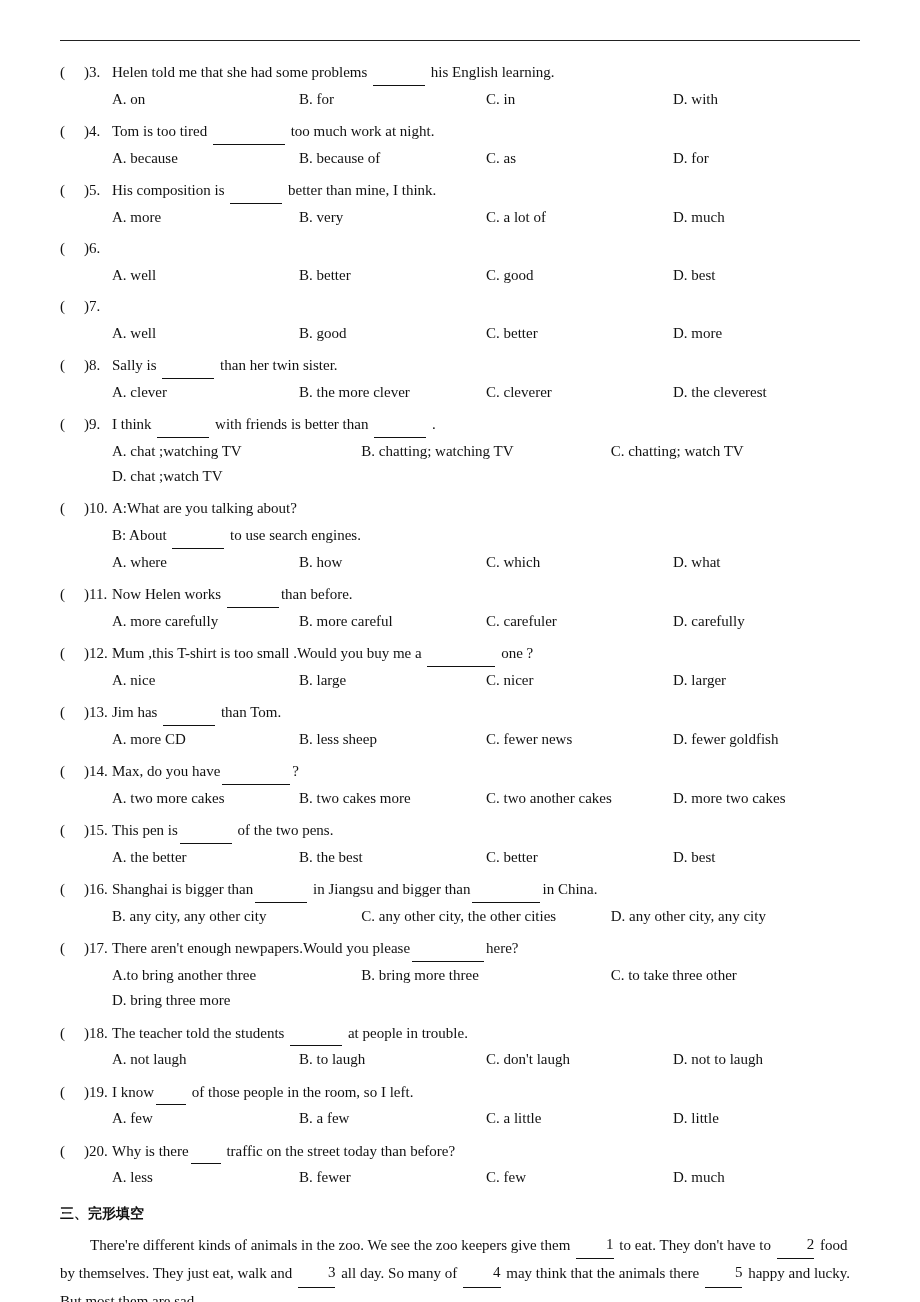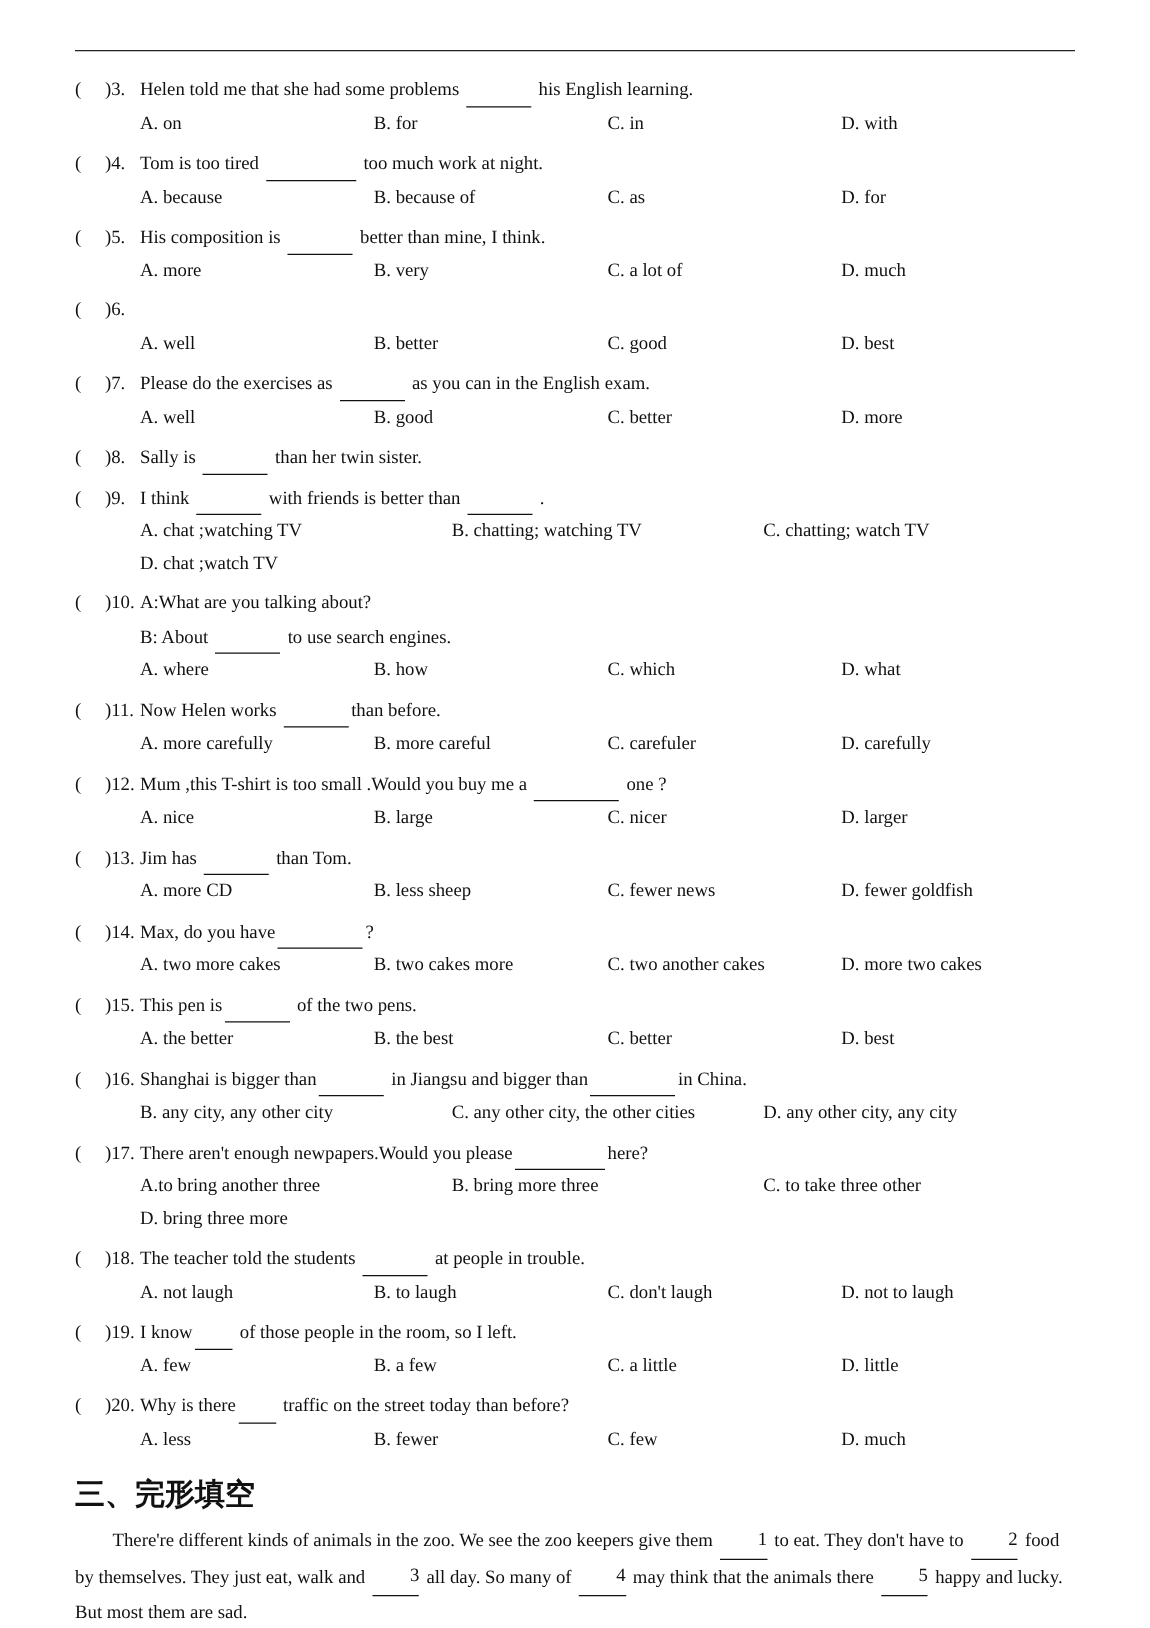--- a/index.html
+++ b/index.html
@@ -59,21 +59,21 @@
       display: flex;
       margin-left: 52px;
       flex-wrap: wrap;
       gap: 0 36px;
       margin-bottom: 4px;
     }
     .option-item {
       white-space: nowrap;
     }
     .section-title {
-      font-size: 24px;
+      font-size: 14px;
       font-weight: bold;
       margin-top: 14px;
       margin-bottom: 6px;
     }
     .fill-para {
       margin-top: 8px;
       line-height: 1.85;
       text-indent: 2em;
     }
     .fill-num {
@@ -165,36 +165,41 @@
     <span class="opt4 option-item">C. good</span>
     <span class="opt4 option-item">D. best</span>
   </div>
 </div>
 
 <div class="question-block">
   <div class="q-row">
     <span class="paren-left">(</span>
     <span class="paren-right"></span>
     <span class="q-num">)7.</span>
-    <span class="q-text">Please do the exercises as <span class="blank">&nbsp;</span> as you can in the English exam.</span>
   </div>
   <div class="options-4col options-row">
     <span class="opt4 option-item">A. well</span>
     <span class="opt4 option-item">B. good</span>
     <span class="opt4 option-item">C. better</span>
     <span class="opt4 option-item">D. more</span>
   </div>
 </div>
 
 <div class="question-block">
   <div class="q-row">
     <span class="paren-left">(</span>
     <span class="paren-right"></span>
     <span class="q-num">)8.</span>
     <span class="q-text">Sally is <span class="blank">&nbsp;</span> than her twin sister.</span>
+  </div>
+  <div class="options-4col options-row">
+    <span class="opt4 option-item">A. clever</span>
+    <span class="opt4 option-item">B. the more clever</span>
+    <span class="opt4 option-item">C. cleverer</span>
+    <span class="opt4 option-item">D. the cleverest</span>
   </div>
 </div>
 
 <div class="question-block">
   <div class="q-row">
     <span class="paren-left">(</span>
     <span class="paren-right"></span>
     <span class="q-num">)9.</span>
     <span class="q-text">I think <span class="blank">&nbsp;</span> with friends is better than <span class="blank">&nbsp;</span> .</span>
   </div>

